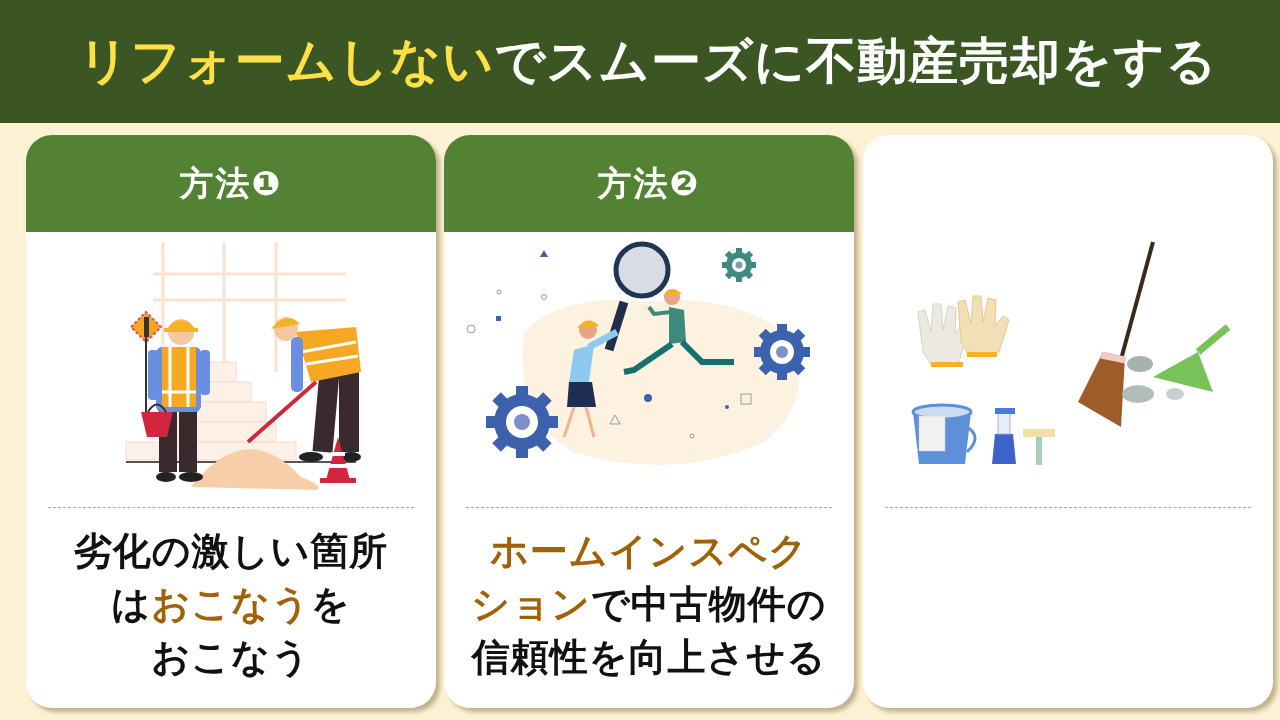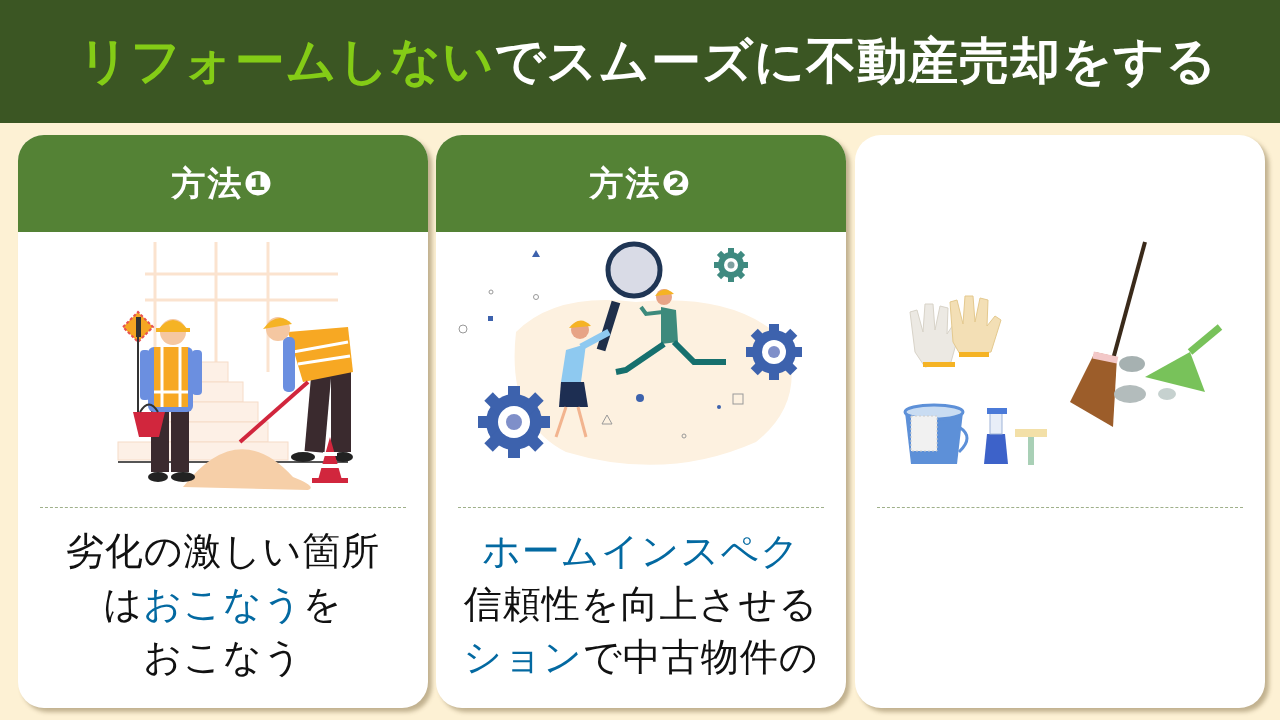--- a/index.html
+++ b/index.html
@@ -11,43 +11,44 @@
   }
   .title-bar {
     position: absolute; left: 0; top: 0; width: 1280px; height: 123px;
     background: #3b5623;
     display: flex; align-items: center; justify-content: center;
   }
   .title {
     font-size: 50px; font-weight: bold; letter-spacing: 1px; white-space: nowrap;
     color: #ffffff;
   }
-  .title .hl { color: #84cc16; margin-left: 16px; }
+  .title .hl { color: #fde047; margin-left: 16px; }
 
   .card {
     position: absolute; top: 135px; width: 410px; height: 573px;
     background: #ffffff; border-radius: 26px; overflow: hidden;
     box-shadow: 4px 4px 4px rgba(120,100,60,0.45);
+    margin-left: 8px;
   }
   .card-head {
     height: 97px; background: #548235;
     display: flex; align-items: center; justify-content: center;
     color: #fff; font-size: 34px; font-weight: bold; letter-spacing: 2px;
   }
   .illus { position: absolute; left: 0; top: 97px; width: 409px; height: 275px; }
   .divider {
     position: absolute; left: 22px; right: 22px; top: 372px;
     border-top: 1.5px dashed #9fb08a;
   }
   .desc {
     position: absolute; left: 0; right: 0; top: 390px;
-    text-align: center; font-size: 38px; font-weight: normal; line-height: 53px;
+    text-align: center; font-size: 38px; font-weight: bold; line-height: 53px;
     color: #111; letter-spacing: 1px;
   }
-  .desc .g { color: #0369a1; }
+  .desc .g { color: #a16207; }
   .line { display: block; white-space: nowrap; }
 </style>
 </head>
 <body>
 
 <div class="title-bar">
   <div class="title"><span class="hl">リフォームしない</span><span>でスムーズに不動産売却をする</span></div>
 </div>
 
 <div class="card" style="left:18px">
@@ -186,22 +187,22 @@
       <circle cx="204" cy="166" r="4" fill="#3d62ad"></circle>
       <polygon points="166,192 171,183 176,192" fill="none" stroke="#999"></polygon>
       <rect x="297" y="162" width="10" height="10" fill="none" stroke="#999"></rect>
       <circle cx="283" cy="175" r="2" fill="#3d62ad"></circle>
       <circle cx="248" cy="204" r="2" fill="none" stroke="#999"></circle>
     </svg>
   </div>
   <div class="divider"></div>
   <div class="desc">
     <span class="line"><span class="g">ホームインスペク</span></span>
+    <span class="line"><span class="g">ション</span><span>で中古物件の</span></span>
     <span class="line"><span>信頼性を向上させる</span></span>
-    <span class="line"><span class="g">ション</span><span>で中古物件の</span></span>
   </div>
 </div>
 
 <div class="card" style="left:855px">
   <div class="illus">
     <svg width="409" height="275" viewBox="0 0 409 275">
 
       <path d="M60 120 L55 80 L62 78 L68 100 L70 72 L78 72 L80 98 L85 74 L93 76 L92 102 L100 90 L106 94 L96 130 L70 135 Z" fill="#ece9e3" stroke="#d8d3c8" stroke-width="1"></path>
       <rect x="68" y="130" width="32" height="5" fill="#f5b324"></rect>
       <path d="M98 110 L95 70 L102 68 L108 92 L110 64 L118 64 L120 90 L125 66 L133 68 L132 94 L140 84 L146 88 L136 120 L106 124 Z" fill="#f3dfb5" stroke="#e4c98e" stroke-width="1"></path>

